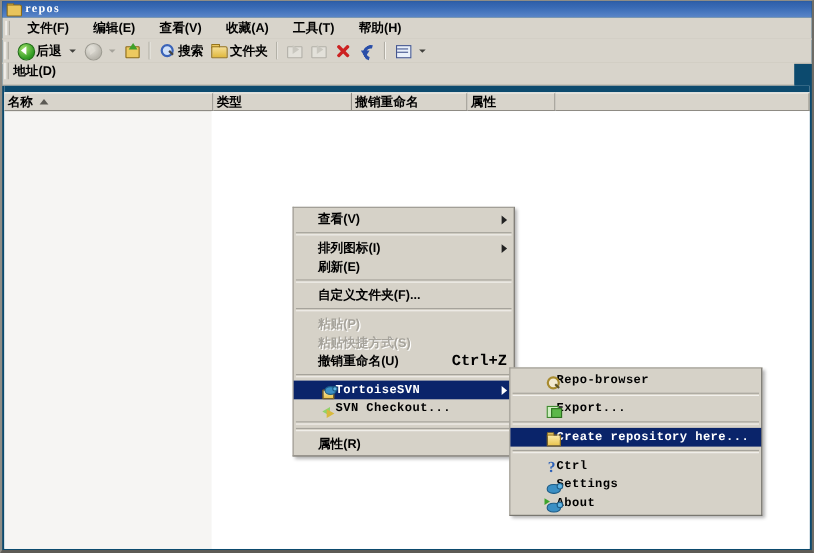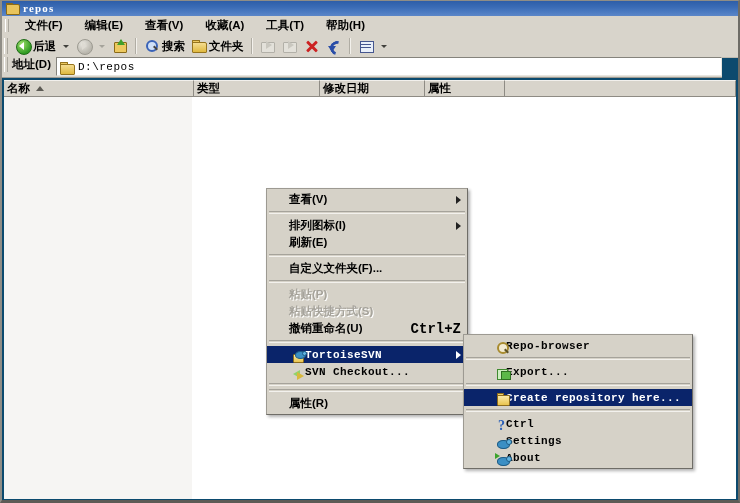--- a/index.html
+++ b/index.html
@@ -285,21 +285,21 @@
     margin-left: 4px;
     letter-spacing: 0.5px;
   }
 
   
   #client {
     position: absolute;
     left: 2px; top: 77px;
     right: 2px; bottom: 1px;
     background: #ffffff;
-    border-top: 2px solid #0c4a6e;
+    border-top: 6px solid #0c4a6e;
   }
   
   #leftpane {
     position: absolute;
     left: 0; top: 0;
     width: 188px; bottom: 0;
     background: #f6f5f3;
     border-right: 1px solid #d9d7d2;
   }
   
@@ -584,43 +584,36 @@
         <span class="vr" style="top:6px"></span>
         <span class="vr" style="top:9px"></span>
       </span>
     </span>
     <span class="tb-caret"></span>
   </div>
 
   <div id="addressbar">
     <span class="grip"></span>
     <span id="addr-label">地址(D)</span>
-    <span id="addr-field">
-      <span class="ic ic-folder" style="width:15px;height:14px">
-        <span class="ft"></span>
-          <span class="fb"></span>
-      </span>
-      <span id="addr-text">D:\repos</span>
-    </span>
   </div>
 
   <div id="client">
 
     <div id="leftpane"></div>
 
     <div id="colheader">
       <div class="col-h" style="width:190px">
         <span>名称</span>
         <span class="sort-arrow"></span>
       </div>
       <div class="col-h" style="width:126px">
         <span>类型</span>
       </div>
       <div class="col-h" style="width:105px">
-        <span>修改日期</span>
+        <span>撤销重命名</span>
       </div>
       <div class="col-h" style="width:80px">
         <span>属性</span>
       </div>
       <div class="col-h" style="flex:1">
         <span></span>
       </div>
     </div>
 
     <div id="filelist"></div>

